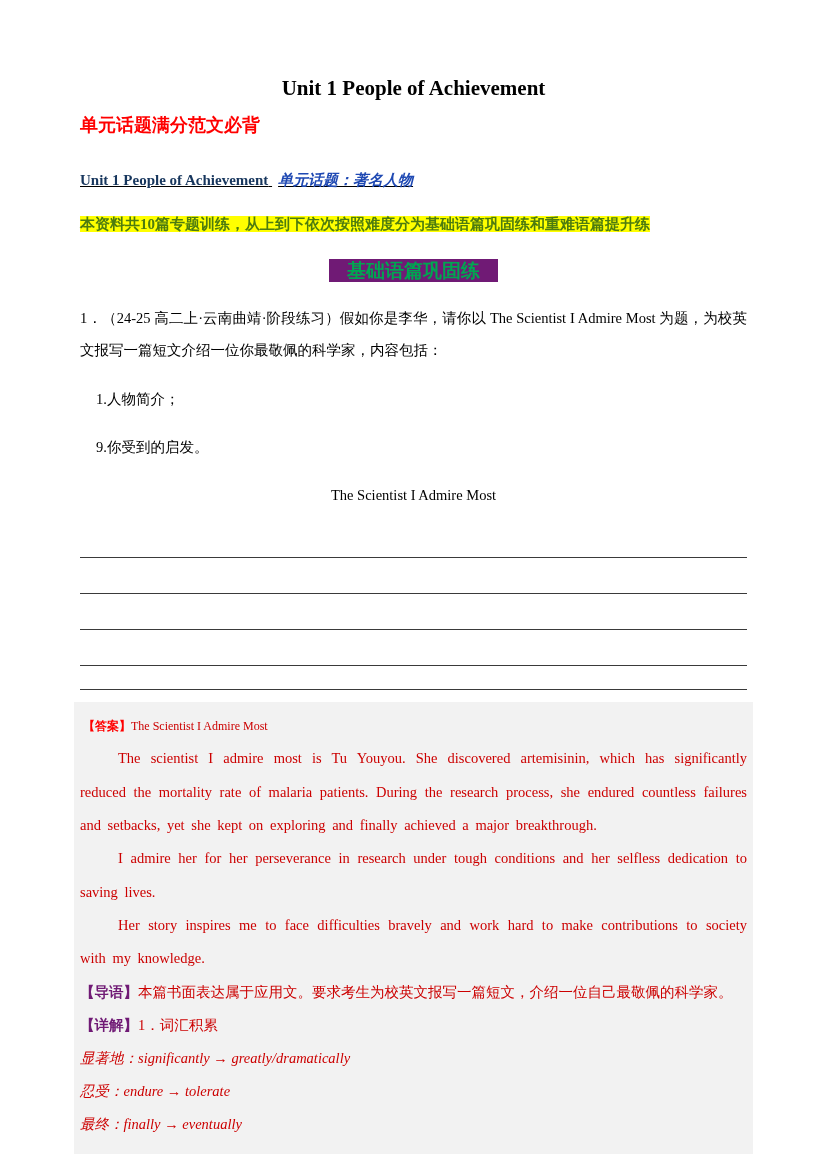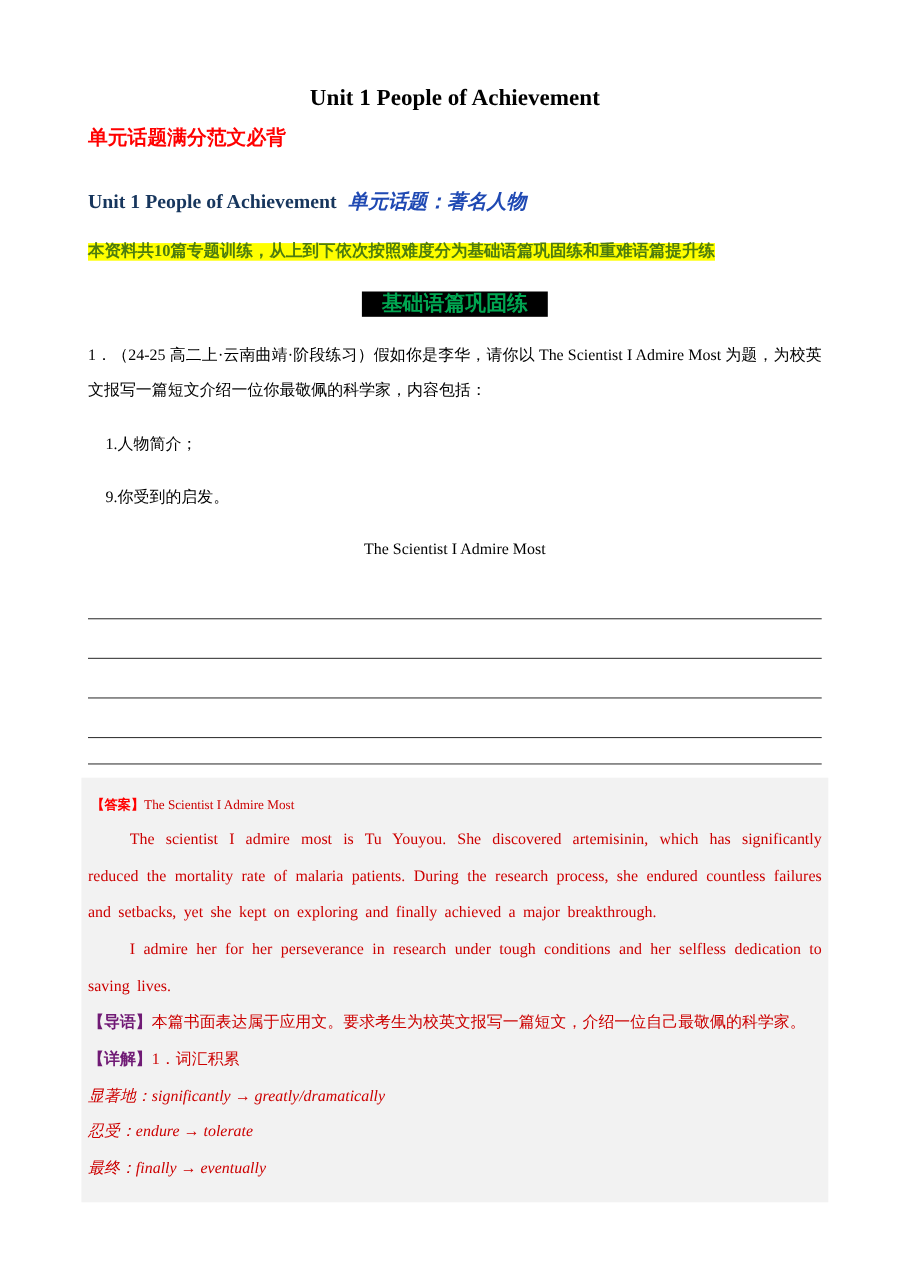--- a/index.html
+++ b/index.html
@@ -24,41 +24,42 @@
   }
   .doc-subtitle {
     margin: 0 0 34px 0;
     text-align: left;
     font-size: 18px;
     font-weight: bold;
     color: #ff0000;
   }
   .topic-line {
     margin: 0 0 22px 0;
-    font-size: 18px;
+    font-size: 15px;
     font-weight: bold;
+    text-decoration: underline;
   }
   .topic-en { color: #17365d; }
   .topic-zh { color: #1f49b3; font-style: italic; margin-left: 6px; }
   .notice-line { margin: 0 0 20px 0; }
   .notice-line mark {
     background: #ffff00;
     color: #4d7c0f;
     font-weight: bold;
     font-size: 15px;
     line-height: 1.7;
   }
   .section-heading {
     margin: 0 0 18px 0;
     text-align: center;
     font-size: 19px;
     font-weight: bold;
   }
   .section-heading mark {
-    background: #000000;
+    background: #701a75;
     color: #00a651;
     padding: 1px 18px;
   }
   .prompt {
     margin: 0 0 6px 0;
     line-height: 2.25;
     text-align: justify;
   }
   .point {
     margin: 16px;
@@ -145,20 +146,21 @@
   </div>
 
   <div class="answer-block">
 
     <p class="answer-head">
       <span class="answer-label">【答案】</span><span class="answer-title">The Scientist I Admire Most</span>
     </p>
 
     <p class="answer-para">The scientist I admire most is Tu Youyou. She discovered artemisinin, which has significantly reduced the mortality rate of malaria patients. During the research process, she endured countless failures and setbacks, yet she kept on exploring and finally achieved a major breakthrough.</p>
     <p class="answer-para">I admire her for her perseverance in research under tough conditions and her selfless dedication to saving lives.</p>
+    <p class="answer-para">Her story inspires me to face difficulties bravely and work hard to make contributions to society with my knowledge.</p>
 
     <p class="tag-line">
       <span class="tag-label">【导语】</span><span>本篇书面表达属于应用文。要求考生为校英文报写一篇短文，介绍一位自己最敬佩的科学家。</span>
     </p>
 
     <p class="tag-line">
       <span class="tag-label">【详解】</span><span>1．词汇积累</span>
     </p>
 
     <p class="vocab-line">显著地：significantly → greatly/dramatically</p>

